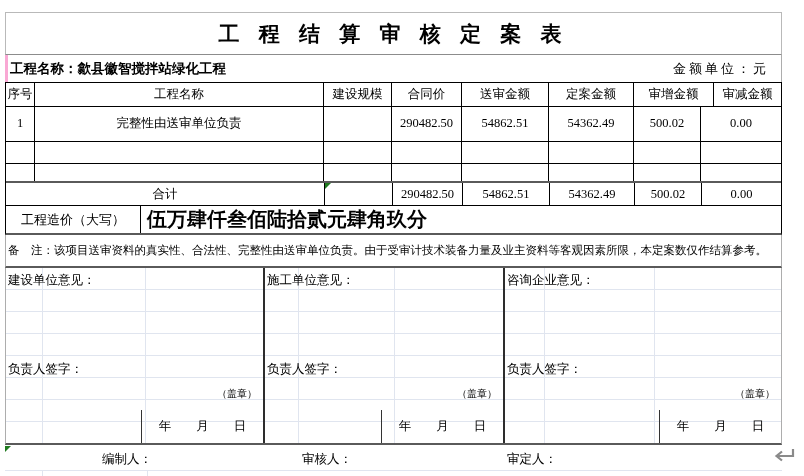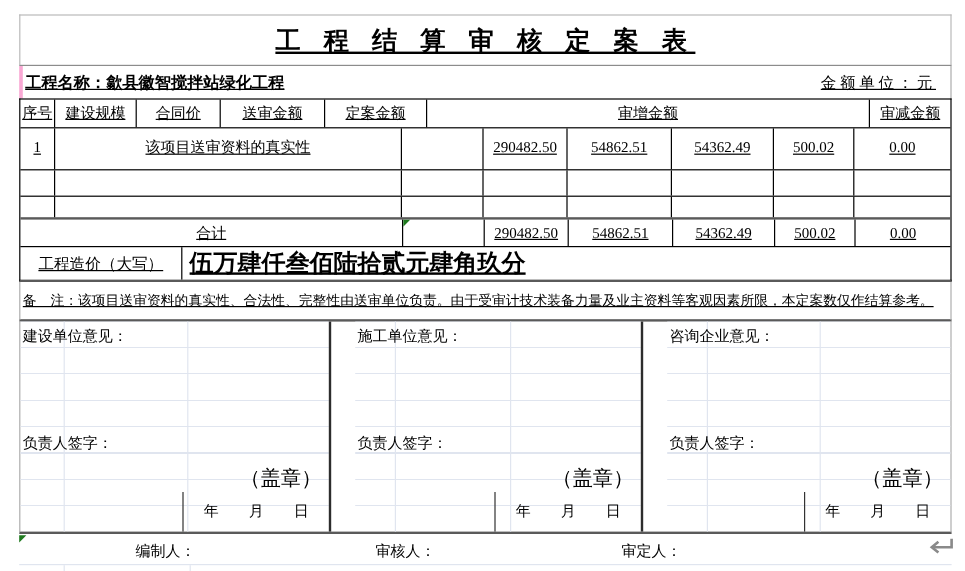--- a/index.html
+++ b/index.html
@@ -2,21 +2,21 @@
 <html><head>
 <meta charset="utf-8">
 <style>
   * { margin:0; padding:0; box-sizing:border-box; }
   body { background:#fff; }
   .wrap {
     position:relative; width:804px; height:476px; background:#ffffff;
     font-family:"Liberation Serif","DejaVu Serif",serif; color:#000;
     overflow:hidden;
   }
-  .sheet { position:absolute; left:16px; top:12px; width:777px;text-decoration:underline; }
+  .sheet { position:absolute; left:5px; top:12px; width:777px; }
 
   
   .title-row {
     height:43px; border:1px solid #b9b9b9; border-bottom:1px solid #8c8c8c;
     display:flex; align-items:center; justify-content:center;
     font-weight:bold; font-size:21px; letter-spacing:7px; white-space:nowrap;
   }
   
   .meta-row {
     height:27px; border-left:3px solid #f9a8d4; border-right:1px solid #adadad;
@@ -54,34 +54,34 @@
   
   .note-row {
     height:33px; border-left:1px solid #adadad; border-right:1px solid #adadad;
     border-bottom:2px solid #5a5a5a; display:flex; align-items:center;
     font-size:11.5px; padding:0 4px 0 2px; white-space:nowrap; overflow:hidden;
   }
 
   
   .opinions {
     height:177px; border-left:1px solid #adadad; border-right:1px solid #adadad;
-    border-bottom:2px solid #5a5a5a; display:flex;gap:20px;
+    border-bottom:2px solid #5a5a5a; display:flex;
   }
   .opinion {
     position:relative; height:100%;
     background:repeating-linear-gradient(to bottom, transparent 0 21px, #e0e5ef 21px 22px);
   }
   .op1{width:259px; border-right:2px solid #2d2d2d;}
   .op2{width:240px; border-right:2px solid #2d2d2d;}
   .op3{flex:1;}
   .op-vline{position:absolute; top:0; bottom:0; width:1px; background:#e0e5ef;}
   .vl-a{left:14%;} .vl-b{left:54%;}
   .op-title{position:absolute; top:4px; left:2px; font-size:12.5px; background:transparent;}
   .op-sign {position:absolute; top:93px; left:2px; font-size:12.5px;}
-  .op-seal {position:absolute; top:119px; right:6px; font-size:17px;}
+  .op-seal {position:absolute; top:119px; right:6px; font-size:10px;}
   .op-date {
     position:absolute; bottom:0; right:0; width:122px; height:33px;
     border-left:1px solid #333; display:flex; align-items:center;
     justify-content:center; font-size:12.5px; white-space:nowrap;
   }
 
   
   .footer-row{ position:relative; height:25px; font-size:12.5px; }
   .f-prep{position:absolute; left:97px;  top:6px;}
   .f-rev {position:absolute; left:297px; top:6px;}
@@ -108,31 +108,32 @@
     <div class="title-row">工 程 结 算 审 核 定 案 表</div>
 
     <div class="meta-row">
       <span class="meta-left">工程名称：歙县徽智搅拌站绿化工程</span>
       <span class="meta-right">金额单位：元</span>
     </div>
 
     <div class="main-table">
       <div class="trow r-head">
         <div class="tcell c0">序号</div>
+        <div class="tcell c1">工程名称</div>
         <div class="tcell c2">建设规模</div>
         <div class="tcell c3">合同价</div>
         <div class="tcell c4">送审金额</div>
         <div class="tcell c5">定案金额</div>
         <div class="tcell c7">审增金额</div>
         <div class="tcell c6">审减金额</div>
       </div>
 
       <div class="trow r-data">
         <div class="tcell c0">1</div>
-        <div class="tcell c1">该项目送审资料的真实性</div>
+        <div class="tcell c1">完整性由送审单位负责</div>
         <div class="tcell c2"></div>
         <div class="tcell c3">290482.50</div>
         <div class="tcell c4">54862.51</div>
         <div class="tcell c5">54362.49</div>
         <div class="tcell c6">500.02</div>
         <div class="tcell c7">0.00</div>
       </div>
 
       <div class="trow r-emp1">
         <div class="tcell c0"></div>

